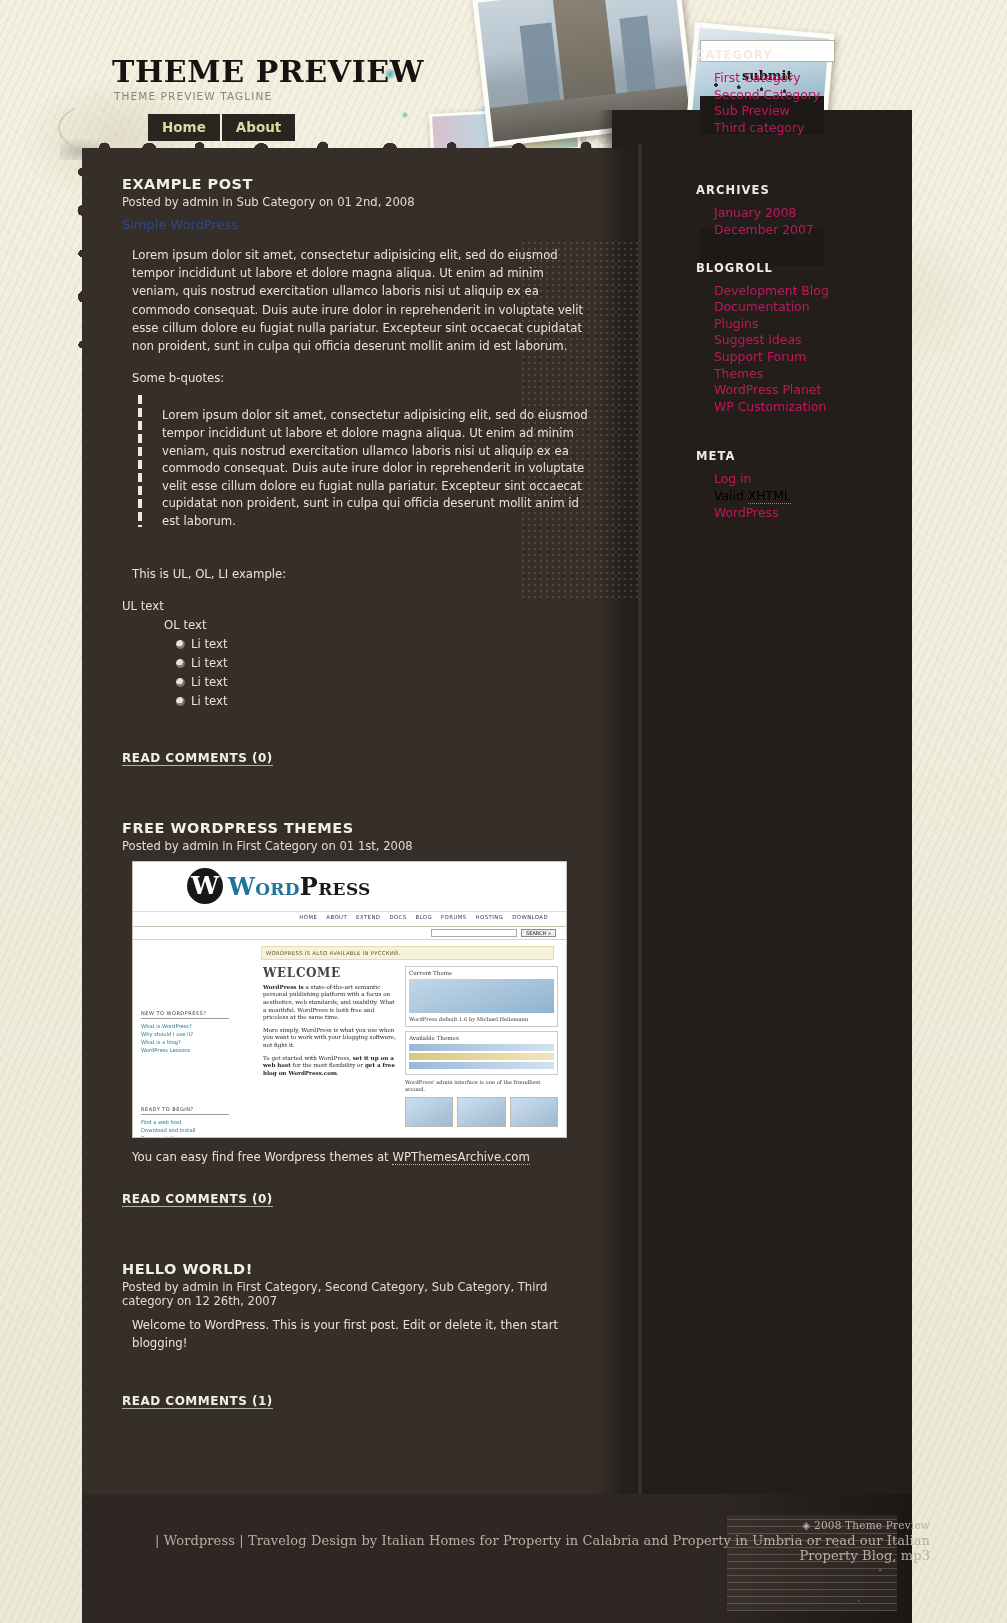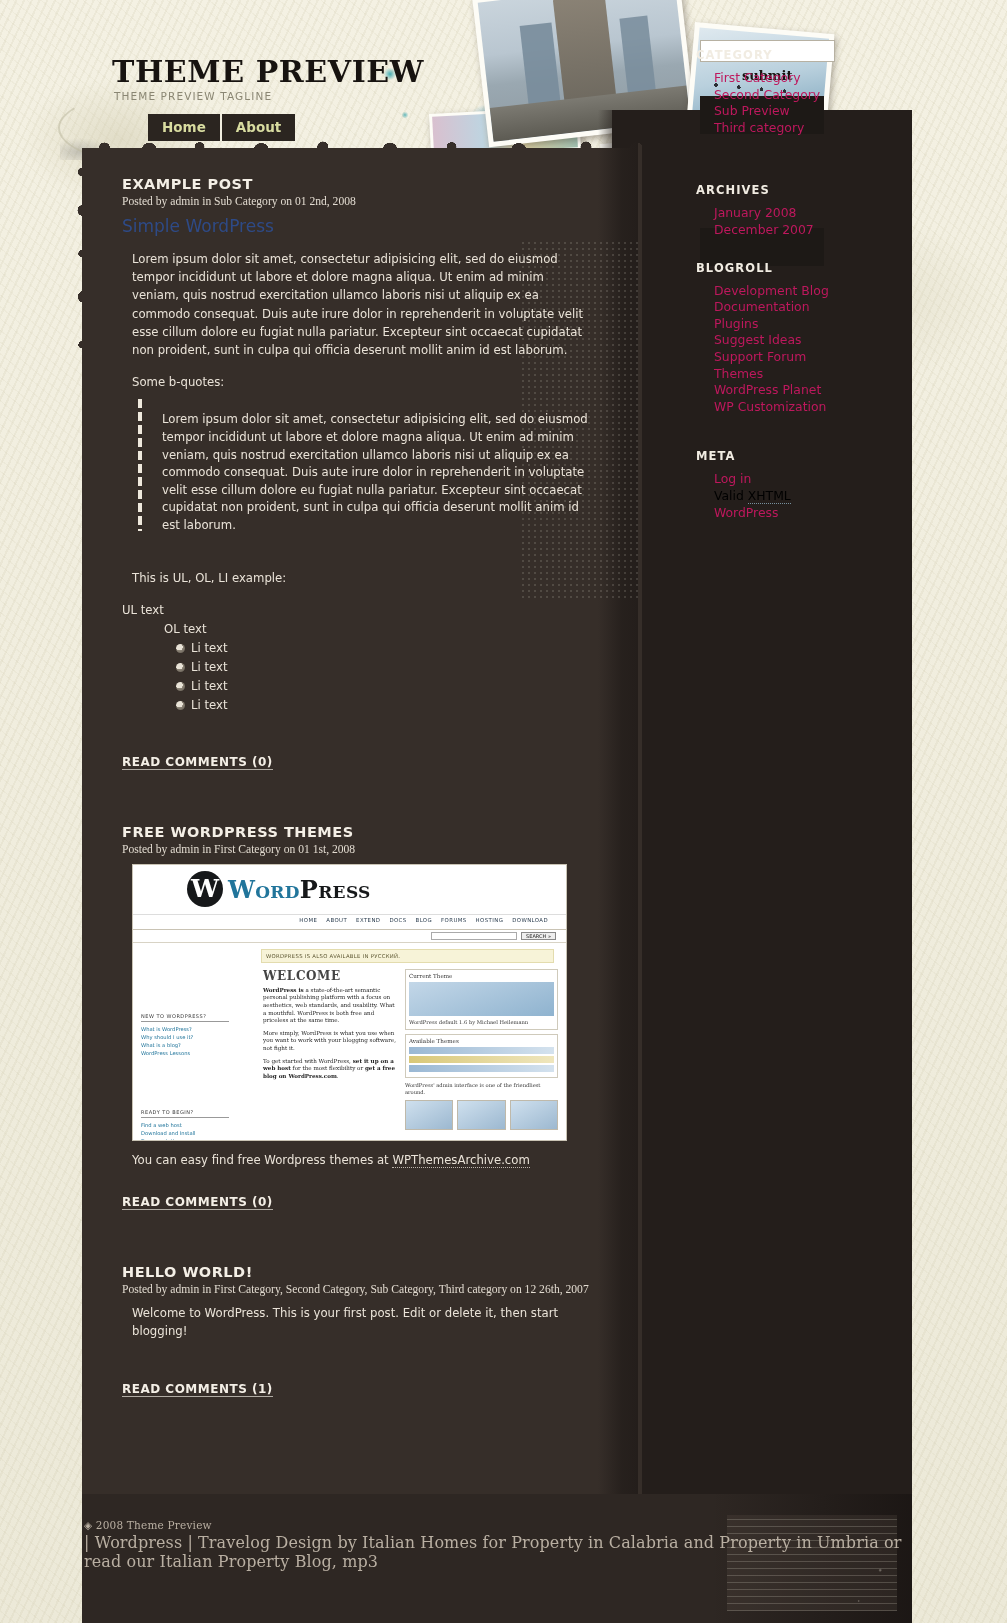--- a/index.html
+++ b/index.html
@@ -214,23 +214,23 @@
 
   
   #main { position:absolute; left:122px; top:176px; width:470px; color:#efe9df; }
 
   .post { margin-bottom:10px; }
   .post-title {
     font-size:14.5px; font-weight:bold; letter-spacing:.5px;
     text-transform:uppercase; color:#f4efe6; margin:0 0 3px 0;
     font-family:"DejaVu Sans", sans-serif;
   }
-  .post-meta { font-size:11.6px; color:#e2dbd0; margin:0 0 8px 0;font-family:Liberation Serif, serif; }
+  .post-meta { font-size:11.6px; color:#e2dbd0; margin:0 0 8px 0; }
   .post-sublink {
-    display:block; font-size:17px; color:#2e4a86; text-decoration:none;
+    display:block; font-size:13px; color:#2e4a86; text-decoration:none;
     margin-bottom:14px;
   }
   .post-body { font-size:11.7px; line-height:18.2px; color:#eae3d8; }
   .post-body p { margin:0 0 14px 0; }
   .indent { padding-left:10px; }
 
   blockquote {
     margin:0 0 14px 0; padding:6px 0 6px 40px; position:relative;
   }
   blockquote .bq-bar {
@@ -350,26 +350,26 @@
     color:#17130f; cursor:pointer; padding:0;
   }
 
   
   .plate { position:absolute; background:#1d1916; }
   #plate-cat  { left:700px; top:96px;  width:124px; height:38px; }
   #plate-arch { left:700px; top:228px; width:124px; height:38px; }
 
   
   #footer {
-    position:absolute; left:84px; top:1519px; width:830px;
-    text-align:left; color:#b9afa2;
+    position:absolute; left:100px; top:1519px; width:830px;
+    text-align:right; color:#b9afa2;
     font-family:"DejaVu Serif", serif;
   }
   #footer .fl1 { font-size:10.5px; letter-spacing:.2px; }
-  #footer .fl2 { font-size:16px; letter-spacing:.1px; margin-top:2px; }
+  #footer .fl2 { font-size:13px; letter-spacing:.1px; margin-top:2px; }
 </style>
 </head>
 <body>
 
 <div id="paper"></div>
 
 <div id="header">
   <div id="hdr-splash"></div>
   <div id="hdr-swirl"></div>
 

